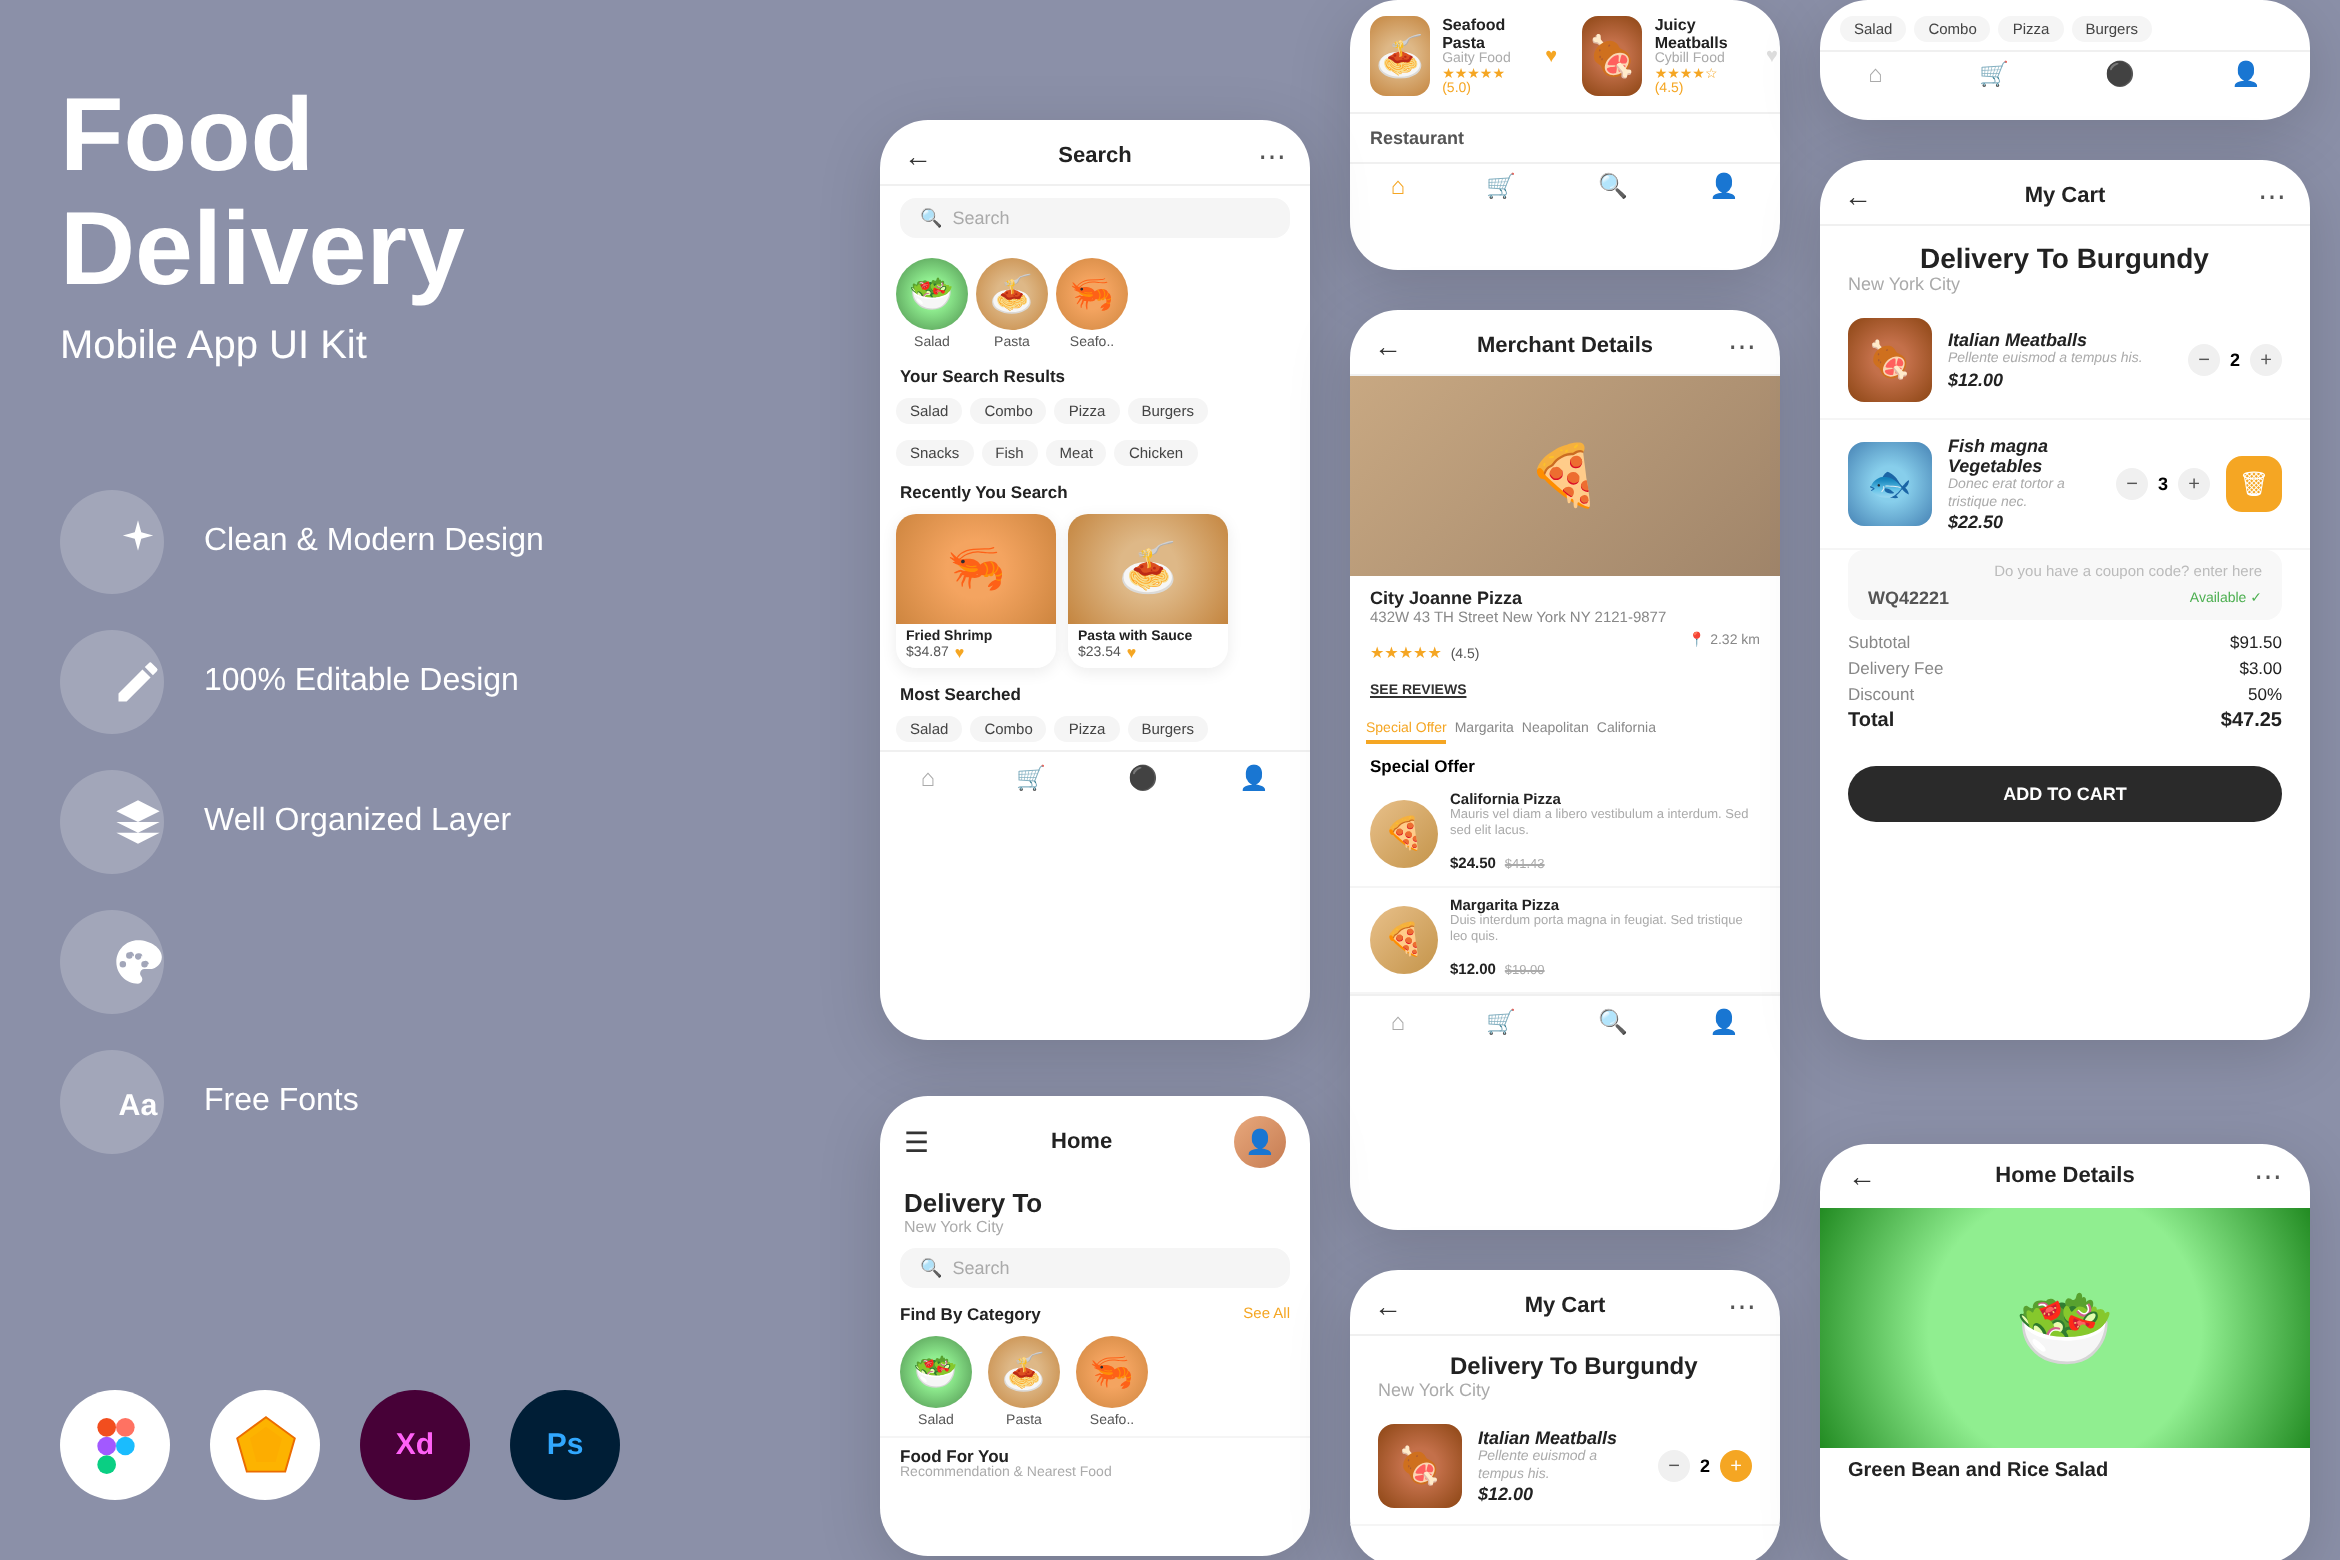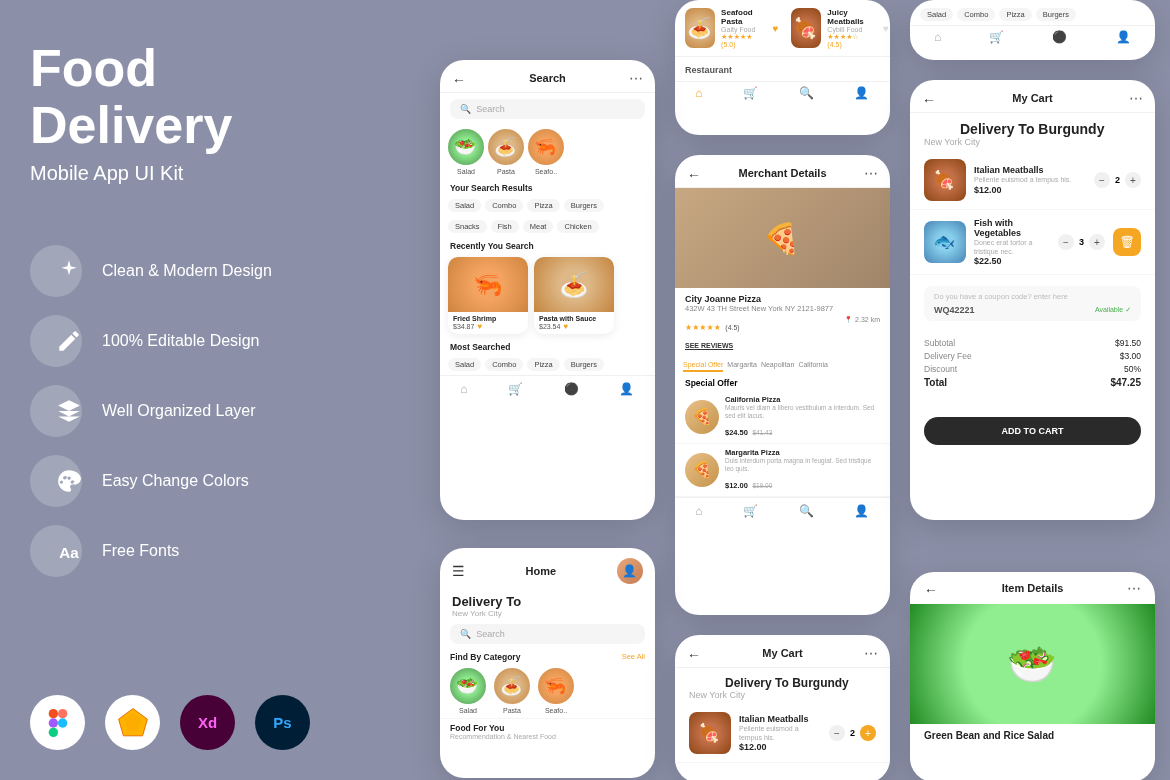--- a/index.html
+++ b/index.html
@@ -422,20 +422,21 @@
       background: linear-gradient(135deg, #d4a870, #b8855a);
       display: flex;
       align-items: center;
       justify-content: center;
       font-size: 18px;
       flex-shrink: 0;
     }
 
     .cart-item-info {
       flex: 1;
+      font-style: italic;
     }
 
     .cart-item-name {
       font-size: 9px;
       font-weight: 600;
       color: #222;
     }
 
     .cart-item-desc {
       font-size: 7px;
@@ -482,24 +483,25 @@
       height: 28px;
       display: flex;
       align-items: center;
       justify-content: center;
       font-size: 12px;
       color: #fff;
       cursor: pointer;
     }
 
     .coupon-area {
-      margin: 11px 14px;
+      margin: 0 14px;
       background: #f8f8f8;
       border-radius: 8px;
       padding: 6px 10px;
+      text-align: right;
     }
 
     .coupon-hint {
       font-size: 7.5px;
       color: #bbb;
     }
 
     .coupon-code {
       display: flex;
       justify-content: space-between;
@@ -541,21 +543,21 @@
     }
 
     .summary-row.total .summary-label,
     .summary-row.total .summary-value {
       font-weight: 700;
       font-size: 10px;
       color: #222;
     }
 
     .add-to-cart-btn {
-      margin: 20px 14px;
+      margin: 8px 14px;
       background: #2a2a2a;
       color: #fff;
       border-radius: 20px;
       text-align: center;
       padding: 9px;
       font-size: 9px;
       font-weight: 600;
       cursor: pointer;
     }
 
@@ -757,21 +759,20 @@
           </svg>
       </div>
       <span class="feature-label">Well Organized Layer</span>
     </div>
     <div class="feature-item">
       <div class="feature-icon-circle">
         <svg viewBox="0 0 24 24">
             <path d="M12 2C6.48 2 2 6.48 2 12s4.48 10 10 10c1.1 0 2-.9 2-2 0-.54-.2-1.03-.53-1.4-.32-.36-.51-.85-.51-1.35 0-1.1.9-2 2-2h2.36c3.09 0 5.68-2.52 5.68-5.61C22.97 5.8 17.97 2 12 2zM6.5 13A1.5 1.5 0 115 11.5 1.5 1.5 0 016.5 13zm3-4A1.5 1.5 0 118 7.5 1.5 1.5 0 0110 9.5zm4 0A1.5 1.5 0 1112.5 8 1.5 1.5 0 0114 9.5zm3 4a1.5 1.5 0 11-1.5-1.5A1.5 1.5 0 0117 13z"></path>
           </svg>
       </div>
-      <span class="feature-label">Easy Change Colors</span>
     </div>
     <div class="feature-item">
       <div class="feature-icon-circle">
         <svg viewBox="0 0 24 24" fill="#fff">
             <text x="3" y="18" font-size="14" font-weight="bold" fill="#fff">Aa</text>
           </svg>
       </div>
       <span class="feature-label">Free Fonts</span>
     </div>
   </div>
@@ -994,21 +995,21 @@
     </div>
     <div class="qty-control">
       <div class="qty-btn">−</div>
       <span class="qty-num">2</span>
       <div class="qty-btn">+</div>
     </div>
   </div>
   <div class="cart-item">
     <div class="cart-item-img food-img-fish">🐟</div>
     <div class="cart-item-info">
-      <div class="cart-item-name">Fish with Vegetables</div>
+      <div class="cart-item-name">Fish magna Vegetables</div>
       <div class="cart-item-desc">Donec erat tortor a tristique nec.</div>
       <div class="cart-item-price">$22.50</div>
     </div>
     <div class="qty-control">
       <div class="qty-btn">−</div>
       <span class="qty-num">3</span>
       <div class="qty-btn">+</div>
     </div>
     <div class="delete-btn">🗑</div>
   </div>
@@ -1099,18 +1100,18 @@
       <div class="qty-btn">−</div>
       <span class="qty-num">2</span>
       <div class="qty-btn active">+</div>
     </div>
   </div>
 </div>
 
 <div class="phone-screen screen-item">
   <div class="item-header">
     <span class="screen-back">←</span>
-    <span class="item-details-title">Item Details</span>
+    <span class="item-details-title">Home Details</span>
     <span class="screen-dots">⋯</span>
   </div>
   <div class="item-img-large food-img-rice">🥗</div>
   <div class="item-name-bottom">Green Bean and Rice Salad</div>
 </div>
 
 </body></html>

